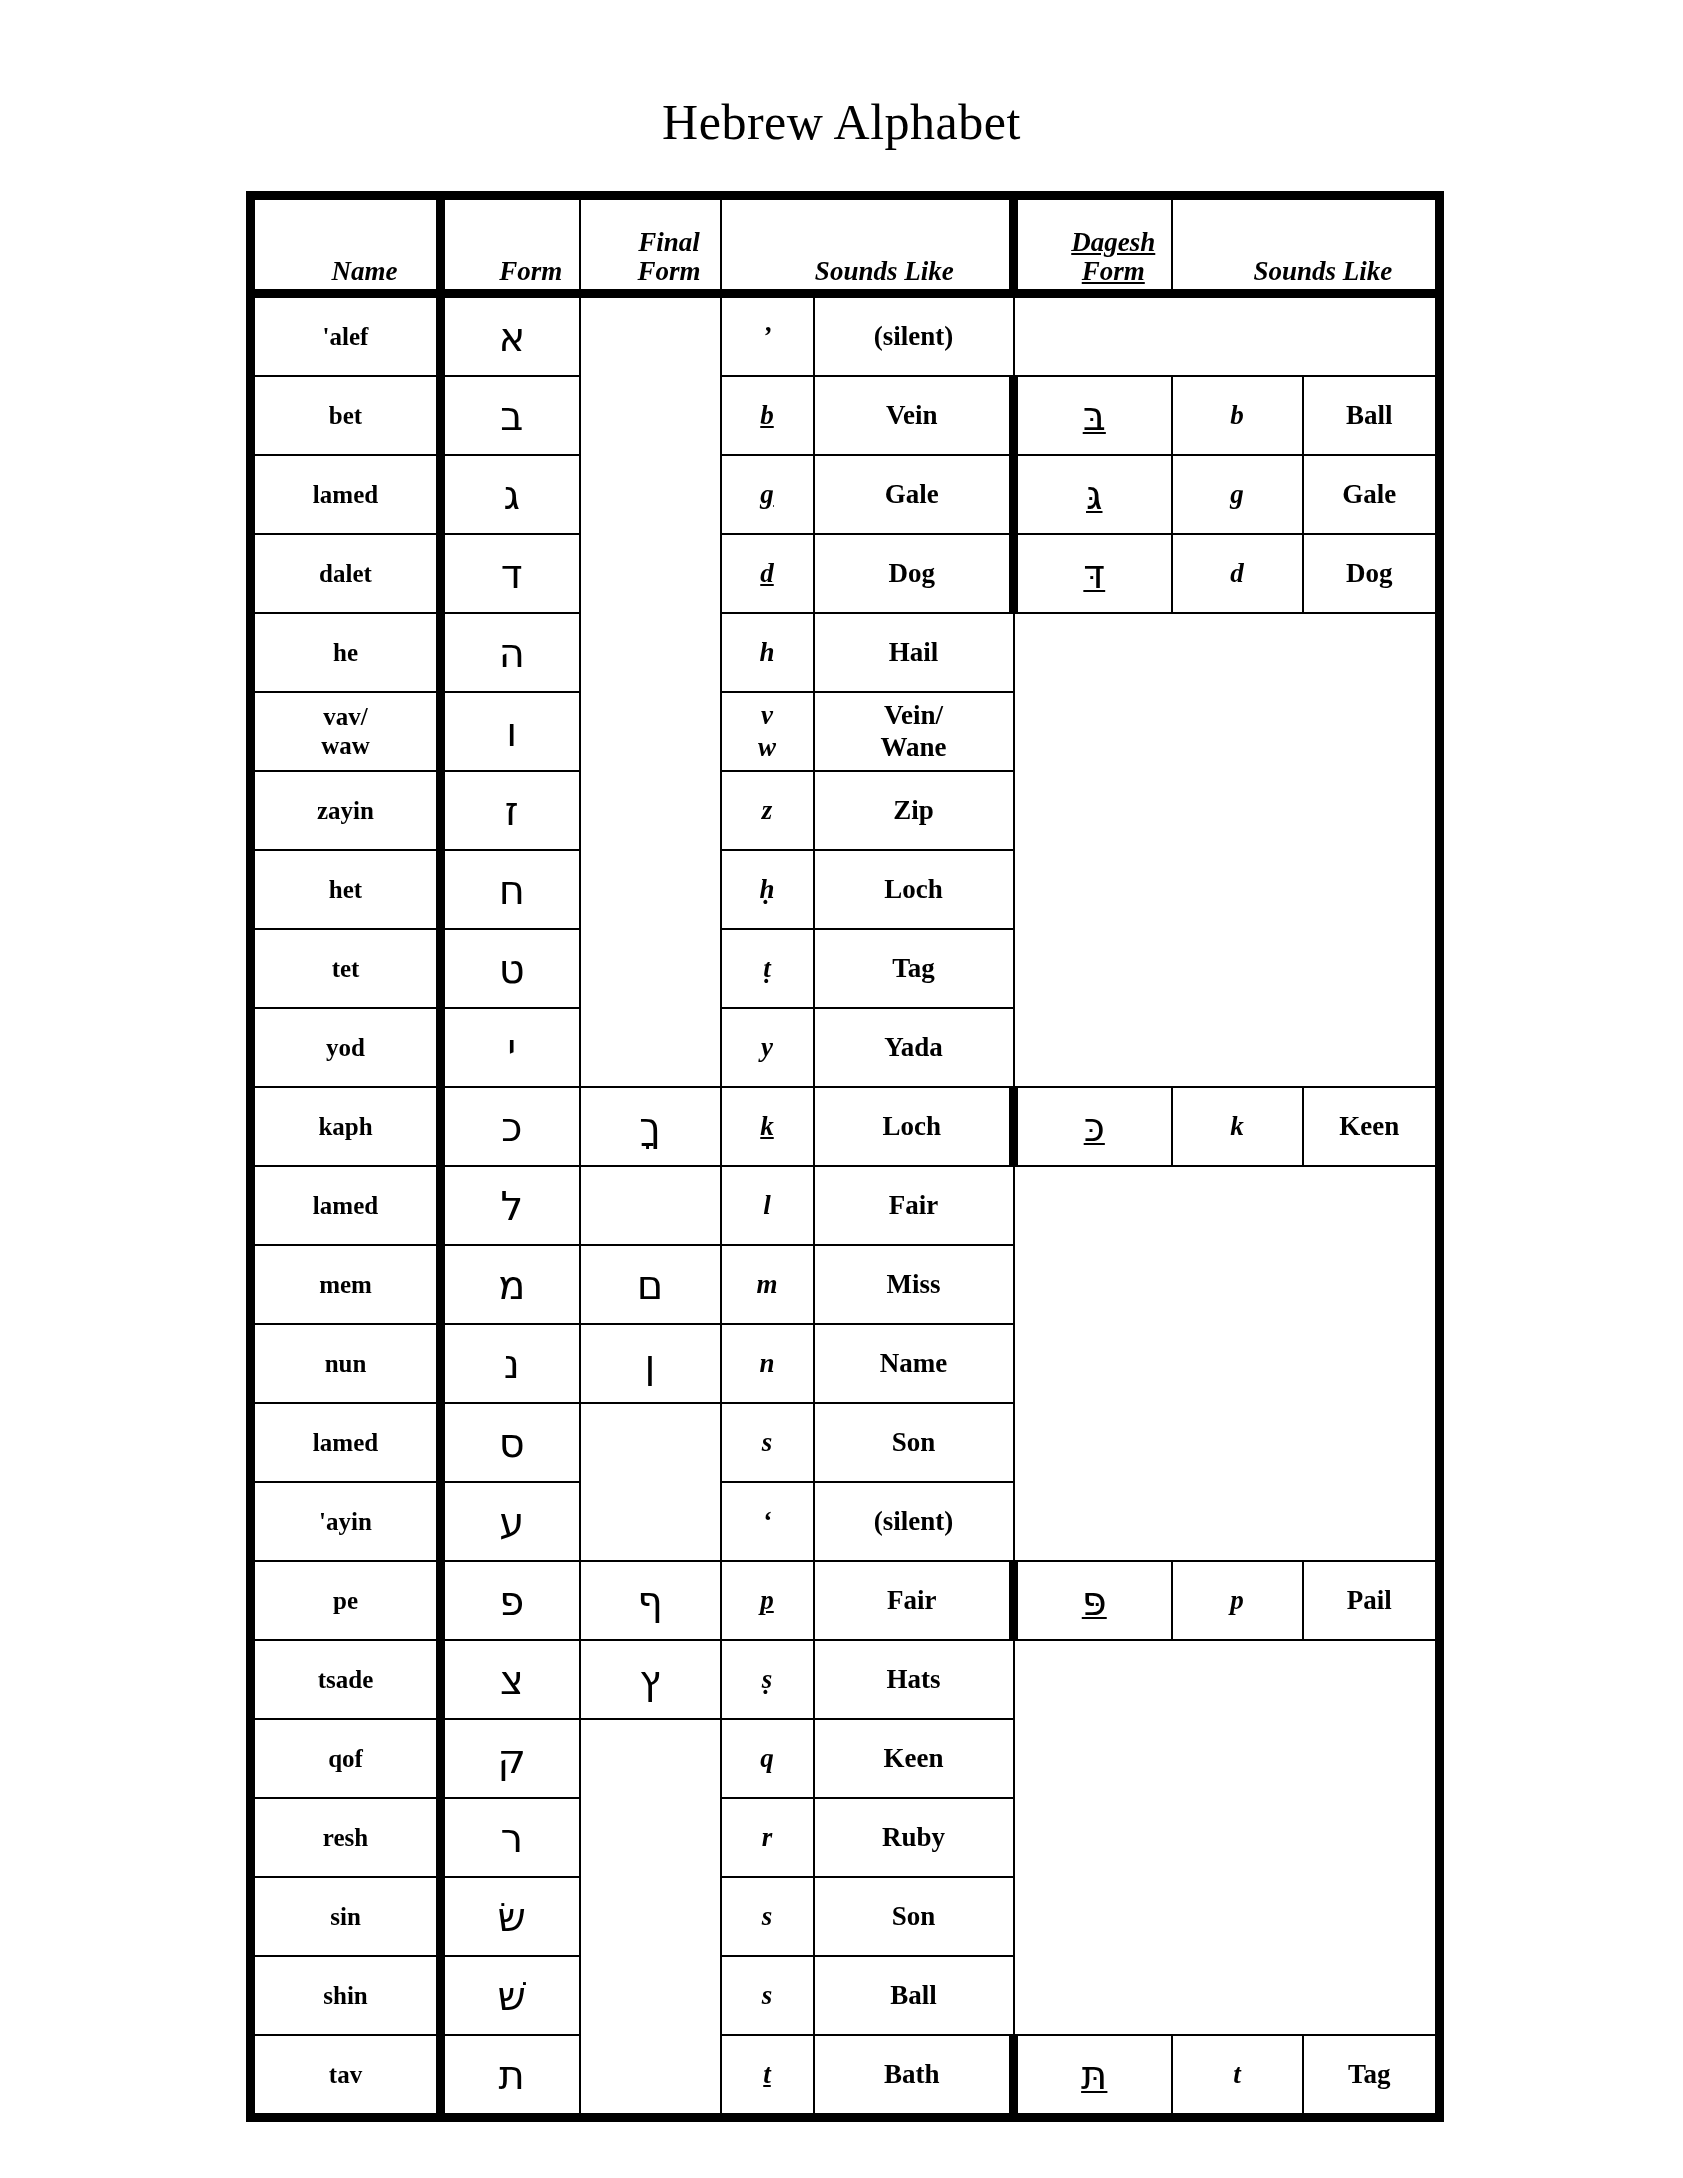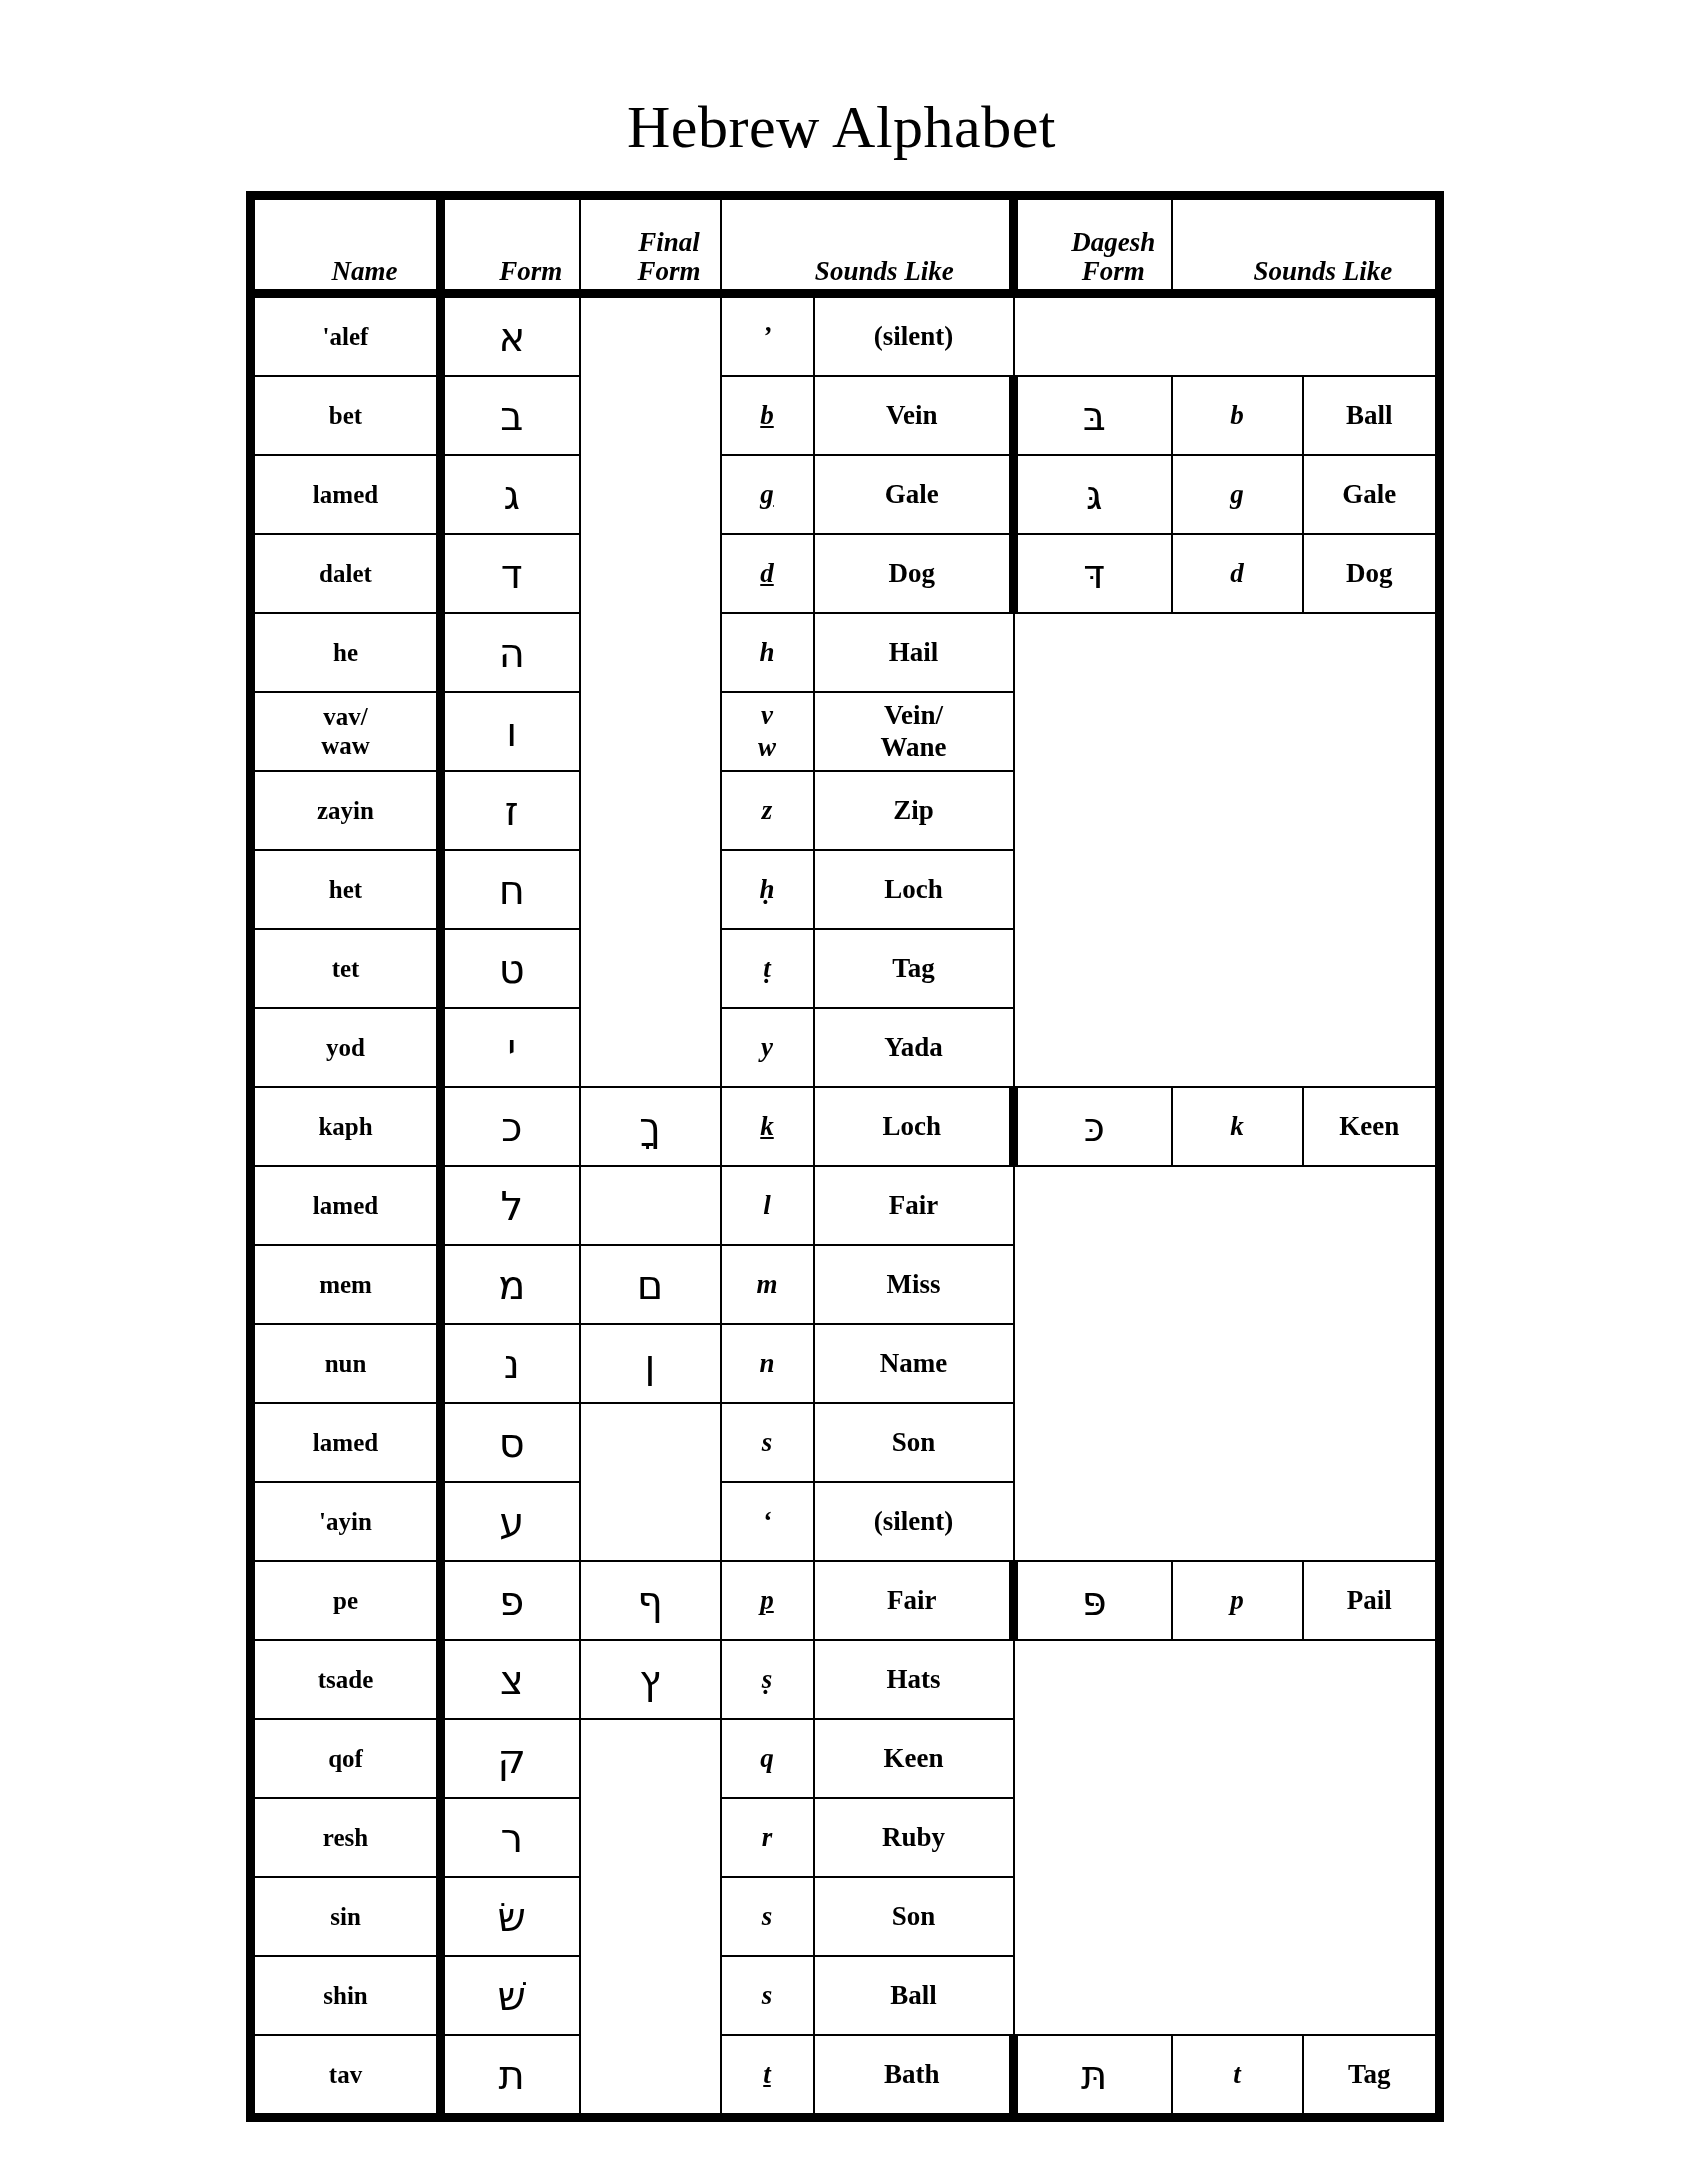--- a/index.html
+++ b/index.html
@@ -18,21 +18,21 @@
 
   .page {
     width: 1683px;
     height: 2178px;
     position: relative;
   }
 
   .doc-title {
     text-align: center;
     font-family: "Liberation Serif", "DejaVu Serif", serif;
-    font-size: 60px;
+    font-size: 50px;
     font-weight: normal;
     letter-spacing: 0.5px;
     margin: 0;
     padding-top: 97px;
     line-height: 1;
   }
 
   .table-wrap {
     position: absolute;
     left: 246px;
@@ -93,21 +93,21 @@
     line-height: 1.05;
   }
   .hdr-stack .l1 { display:block; }
   .hdr-stack .l2 { display:block; }
 
   td.hdr-left  { text-align: center; }
   td.hdr-group { text-align: left; padding-left: 12px; }
 
   
   .vsep-r { border-right: 9px solid #000 !important; }
-  .vsep-l { border-left: 9px solid #000 !important; }
+  .vsep-l { border-left: 9px solid #000 !important; text-decoration: underline; }
 
   tbody td { height: 77px; }
 
   .heb {
     font-size: 40px;
     font-weight: normal;
     font-family: "DejaVu Sans", "Liberation Sans", sans-serif;
     line-height: 1;
   }
   .heb-final { font-size: 40px; }

